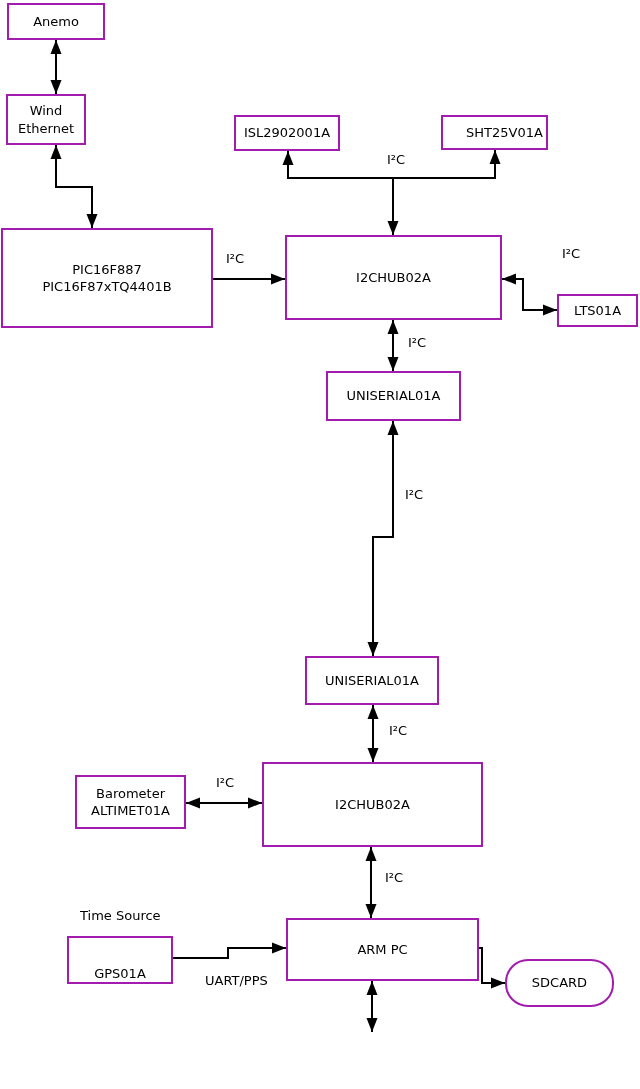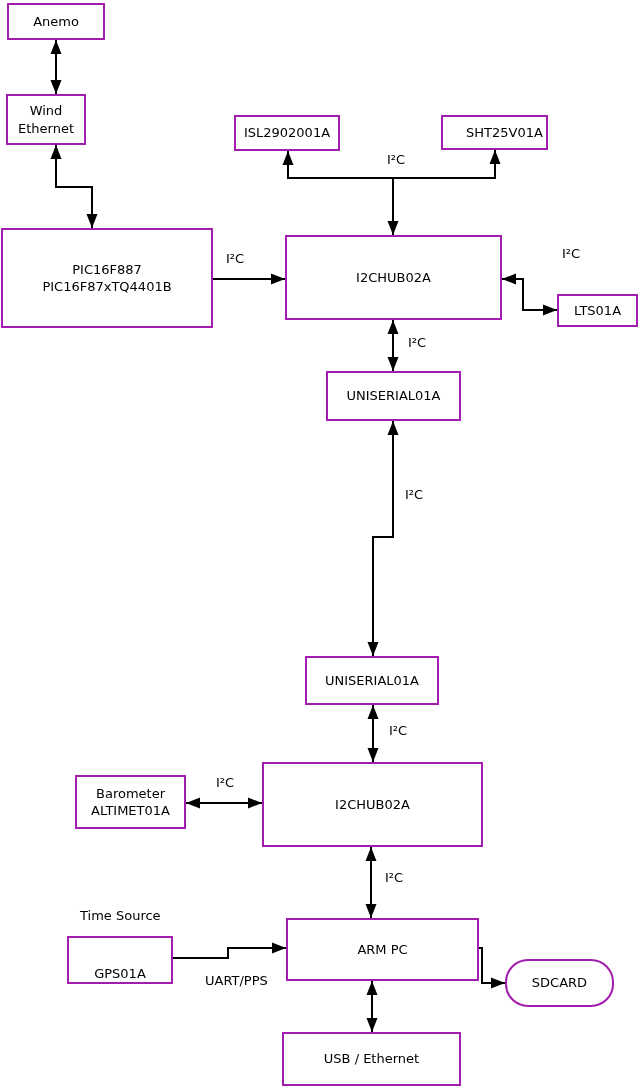--- a/index.html
+++ b/index.html
@@ -186,23 +186,20 @@
   </div>
 
   <div class="node" style="left:67px; top:936px; width:106px; height:48px;justify-content:flex-end;">
     <span>GPS01A</span>
   </div>
 
   <div class="node" style="left:505px; top:959px; width:109px; height:48px;border-radius:23px;">
     <span>SDCARD</span>
   </div>
 
-  <div class="node" style="left:282px; top:1032px; width:179px; height:54px;">
-    <span>USB / Ethernet</span>
-  </div>
 
   <div class="lbl" style="left:387px; top:153px;">I²C</div>
   <div class="lbl" style="left:226px; top:252px;">I²C</div>
   <div class="lbl" style="left:562px; top:247px;">I²C</div>
   <div class="lbl" style="left:408px; top:336px;">I²C</div>
   <div class="lbl" style="left:405px; top:488px;">I²C</div>
   <div class="lbl" style="left:389px; top:724px;">I²C</div>
   <div class="lbl" style="left:216px; top:776px;">I²C</div>
   <div class="lbl" style="left:385px; top:871px;">I²C</div>
 

